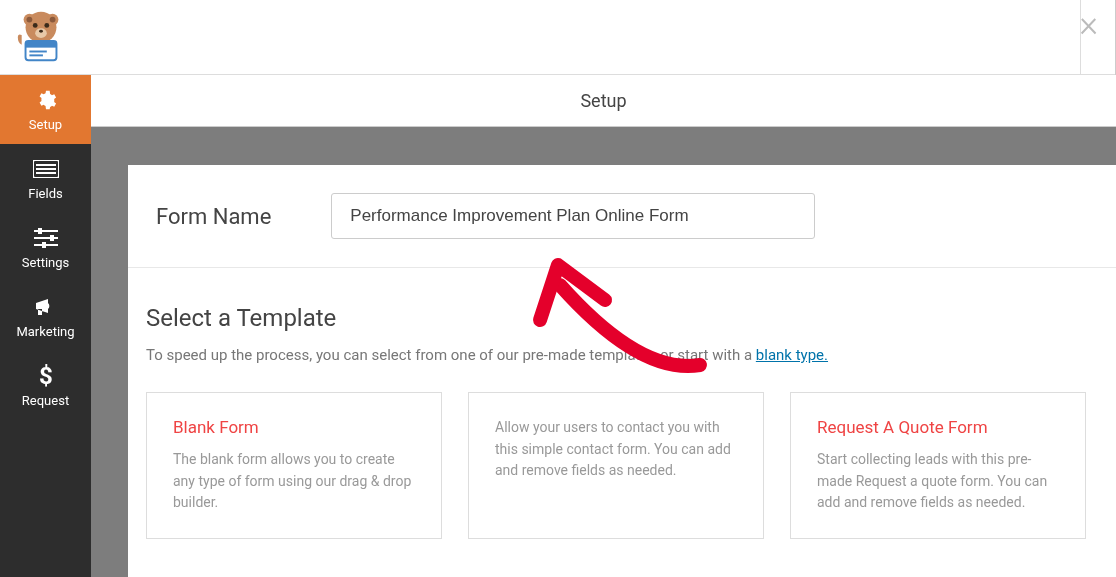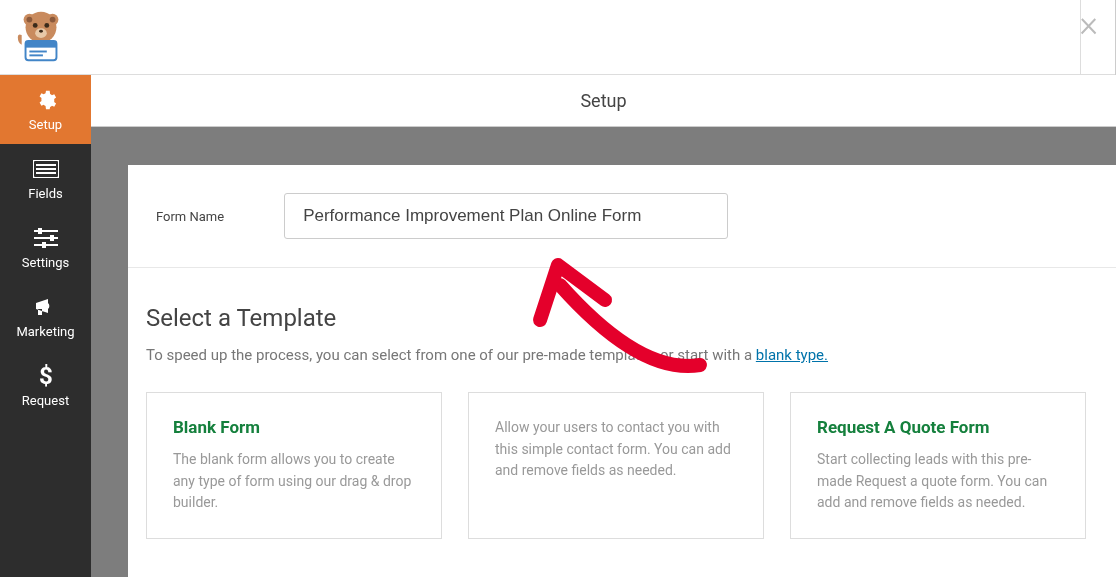--- a/index.html
+++ b/index.html
@@ -91,32 +91,32 @@
       bottom: 0;
       background: #fff;
     }
     .form-name-row {
       display: flex;
       align-items: center;
       padding: 28px 34px 28px 28px;
       border-bottom: 1px solid #e8e8e8;
     }
     .form-name-label {
-      font-size: 13px;
+      font-size: 22px;
       color: #444;
       margin-right: 60px;
       white-space: nowrap;
     }
     .form-name-input {
       font-size: 17px;
       color: #444;
       padding: 12px 18px;
       border: 1px solid #ccc;
       border-radius: 3px;
-      width: 444px;
+      width: 484px;
       background: #fff;
     }
     .templates-section {
       padding: 36px 30px 0 18px;
     }
     .section-title {
       font-size: 24px;
       color: #444;
       font-weight: 400;
       margin-bottom: 14px;
@@ -137,23 +137,23 @@
     }
     .template-card {
       flex: 1;
       border: 1px solid #ddd;
       padding: 24px 26px;
       cursor: pointer;
       min-height: 140px;
     }
     .card-title {
       font-size: 17px;
-      color: #15803d;
+      color: #ef4444;
       margin-bottom: 12px;
-      font-weight: 700;
+      font-weight: 400;
     }
     .card-desc {
       font-size: 14px;
       color: #999;
       line-height: 1.55;
     }
     .arrow-annotation {
       position: absolute;
       left: 520px;
       top: 245px;

